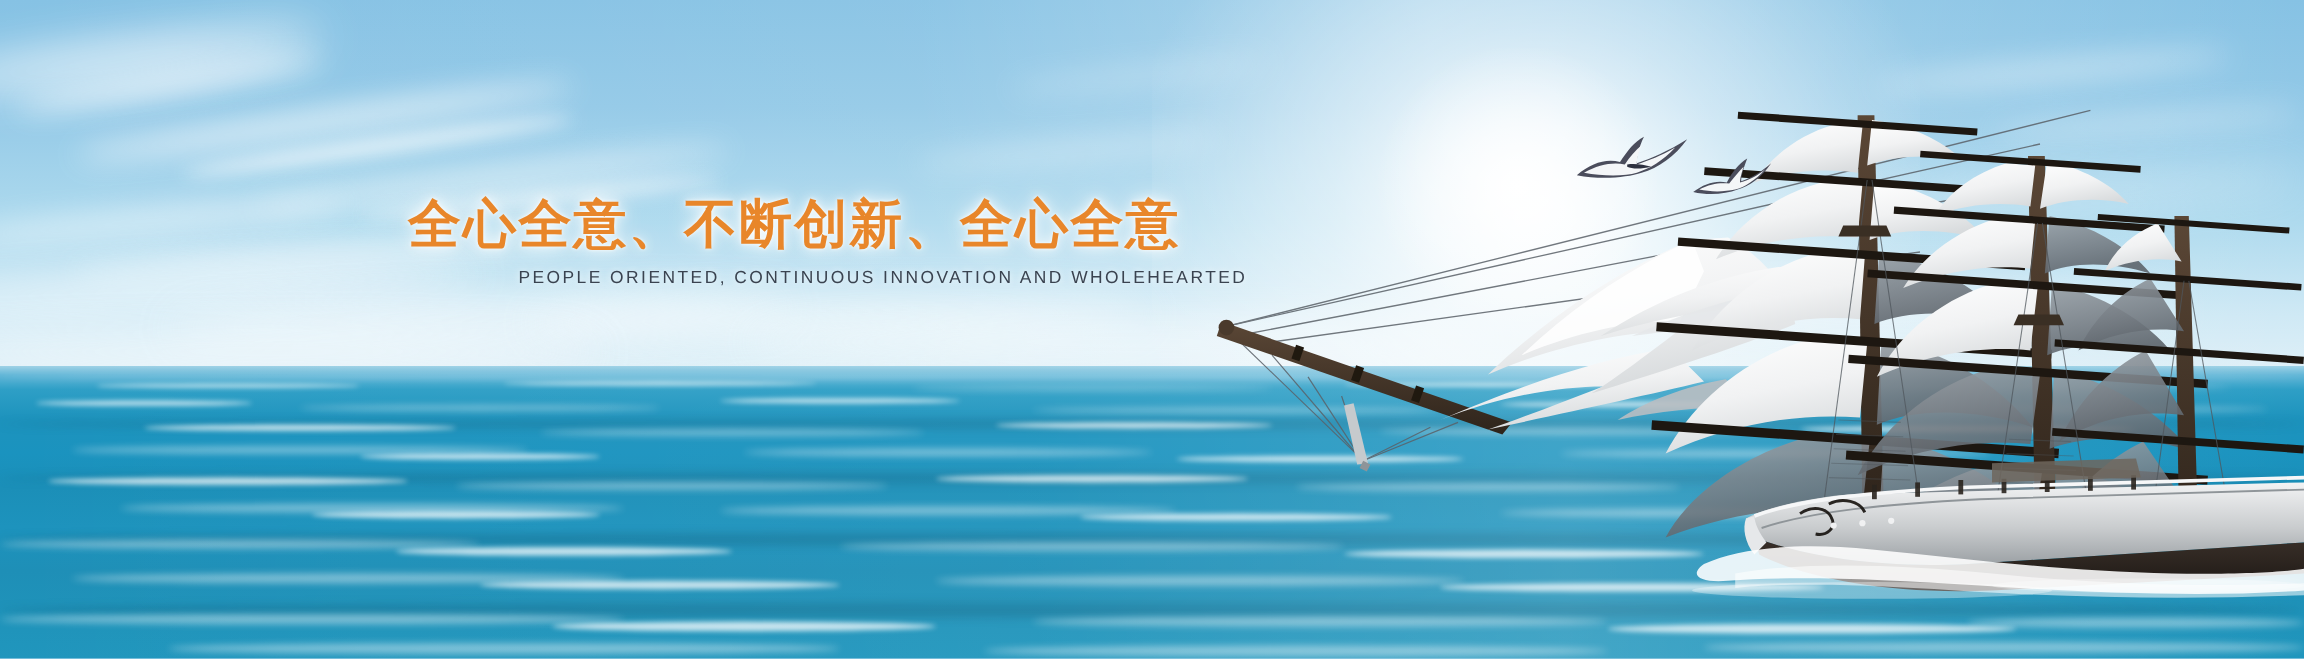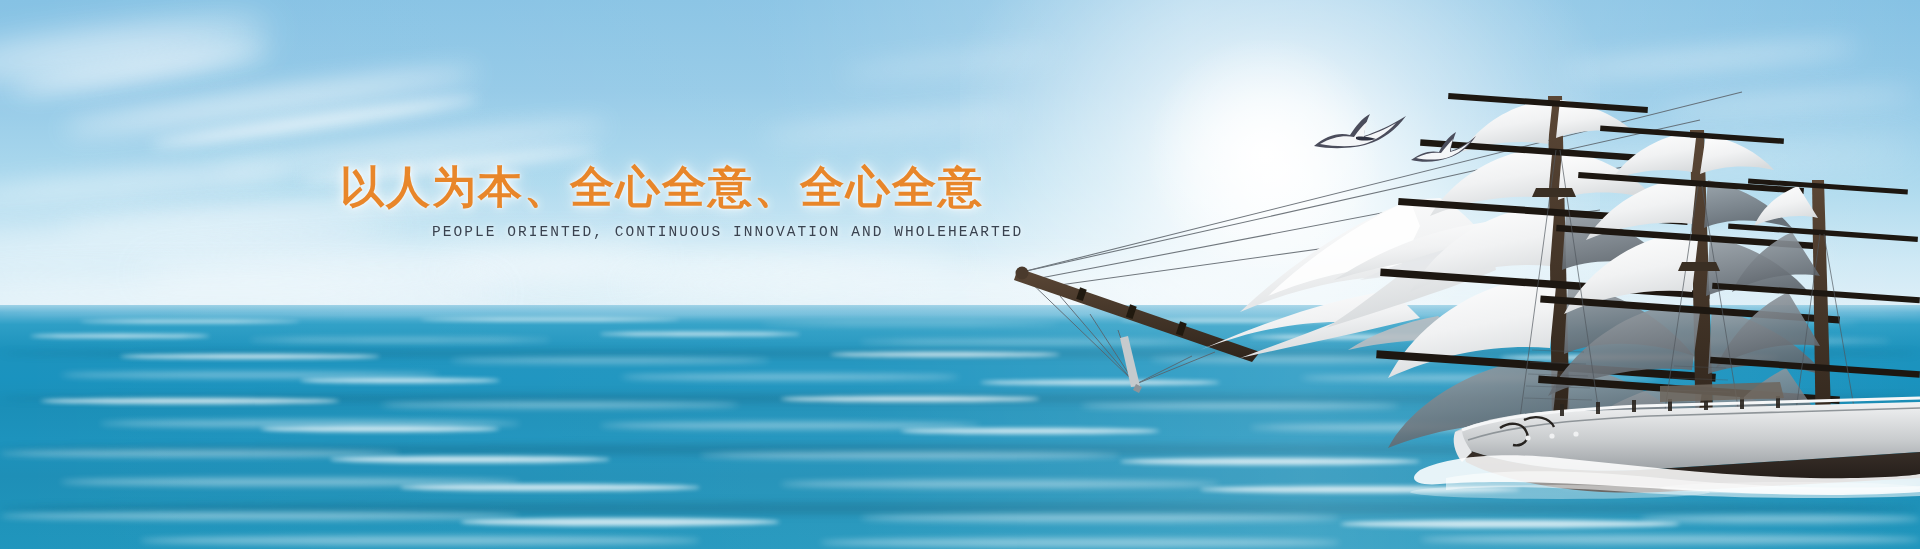--- a/index.html
+++ b/index.html
@@ -56,21 +56,21 @@
   
   .headline{
     position:absolute; left:340px; top:158px;
     font-family:"Liberation Sans","DejaVu Sans",sans-serif;
     font-size:44px; font-weight:bold; color:#E8862A;
     letter-spacing:2px; white-space:nowrap;
     text-shadow:0 0 10px rgba(255,255,255,0.95),0 0 20px rgba(255,255,255,0.75),0 0 3px rgba(255,255,255,0.9);
   }
   .subtitle{
     position:absolute; left:432px; top:224px;
-    font-family:Liberation Mono, monospace;
+    font-family:Liberation Sans, sans-serif;
     font-size:14.5px; font-weight:normal; color:#3a4350;
     letter-spacing:2.05px; white-space:nowrap;
     text-shadow:0 0 6px rgba(255,255,255,0.9);
   }
 
   
   #ship{position:absolute;left:0;top:0;width:1920px;height:549px;}
 
   
   .bird{position:absolute;}
@@ -404,17 +404,17 @@
     <path d="M46,29 C52,28 60,29 66,31 C58,33 50,33 46,31 Z" fill="#2e3140"></path>
   </svg>
 
   <svg class="bird" style="left:1408px; top:128px; width:72px; height:46px;" viewBox="0 0 72 46">
     <path d="M3,32 C12,25 22,22 31,24 C35,16 41,8 48,4 C45,12 43,18 43,23
              C52,20 60,15 68,8 C60,20 50,27 40,30 C30,34 15,35 3,32 Z" fill="#4b4d5c"></path>
     <path d="M8,30 C17,25 26,24 33,25 C37,20 41,15 45,11 C43,17 42,21 42,24
              C50,22 57,18 63,13 C55,22 46,28 38,30 C29,32 17,32 8,30 Z" fill="#f4f6f8"></path>
   </svg>
 
-  <div class="headline">以人为本、全心全意、全心全意</div>
+  <div class="headline">全心全意、不断创新、全心全意</div>
 
   <div class="subtitle">PEOPLE ORIENTED, CONTINUOUS INNOVATION AND WHOLEHEARTED</div>
 
 </div>
 
 </body></html>

